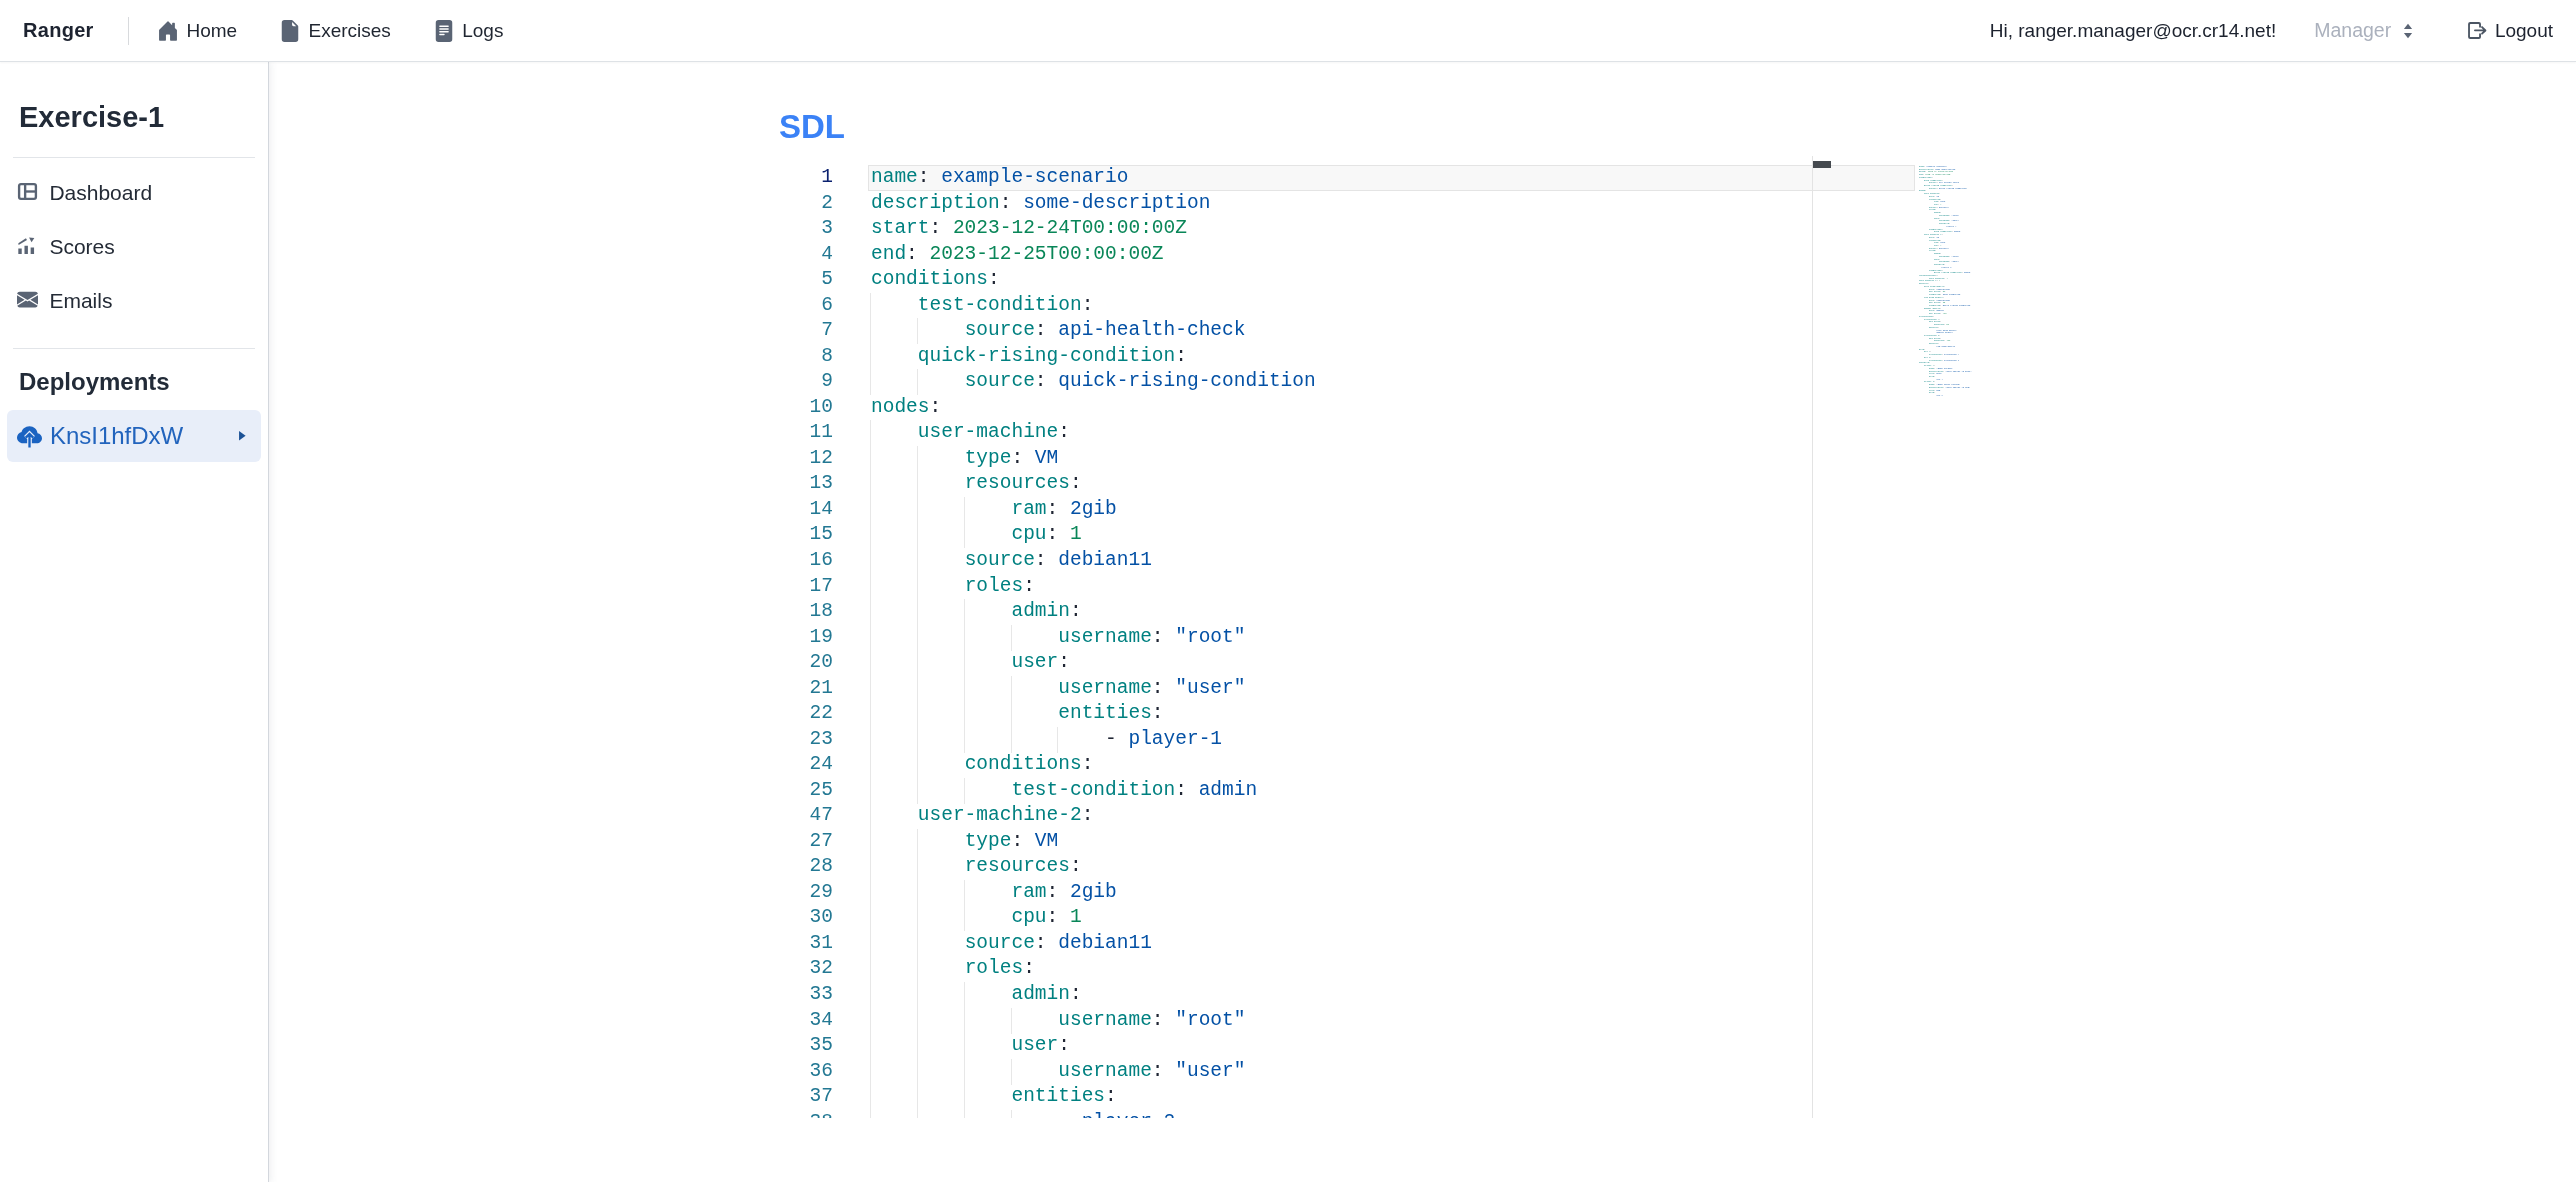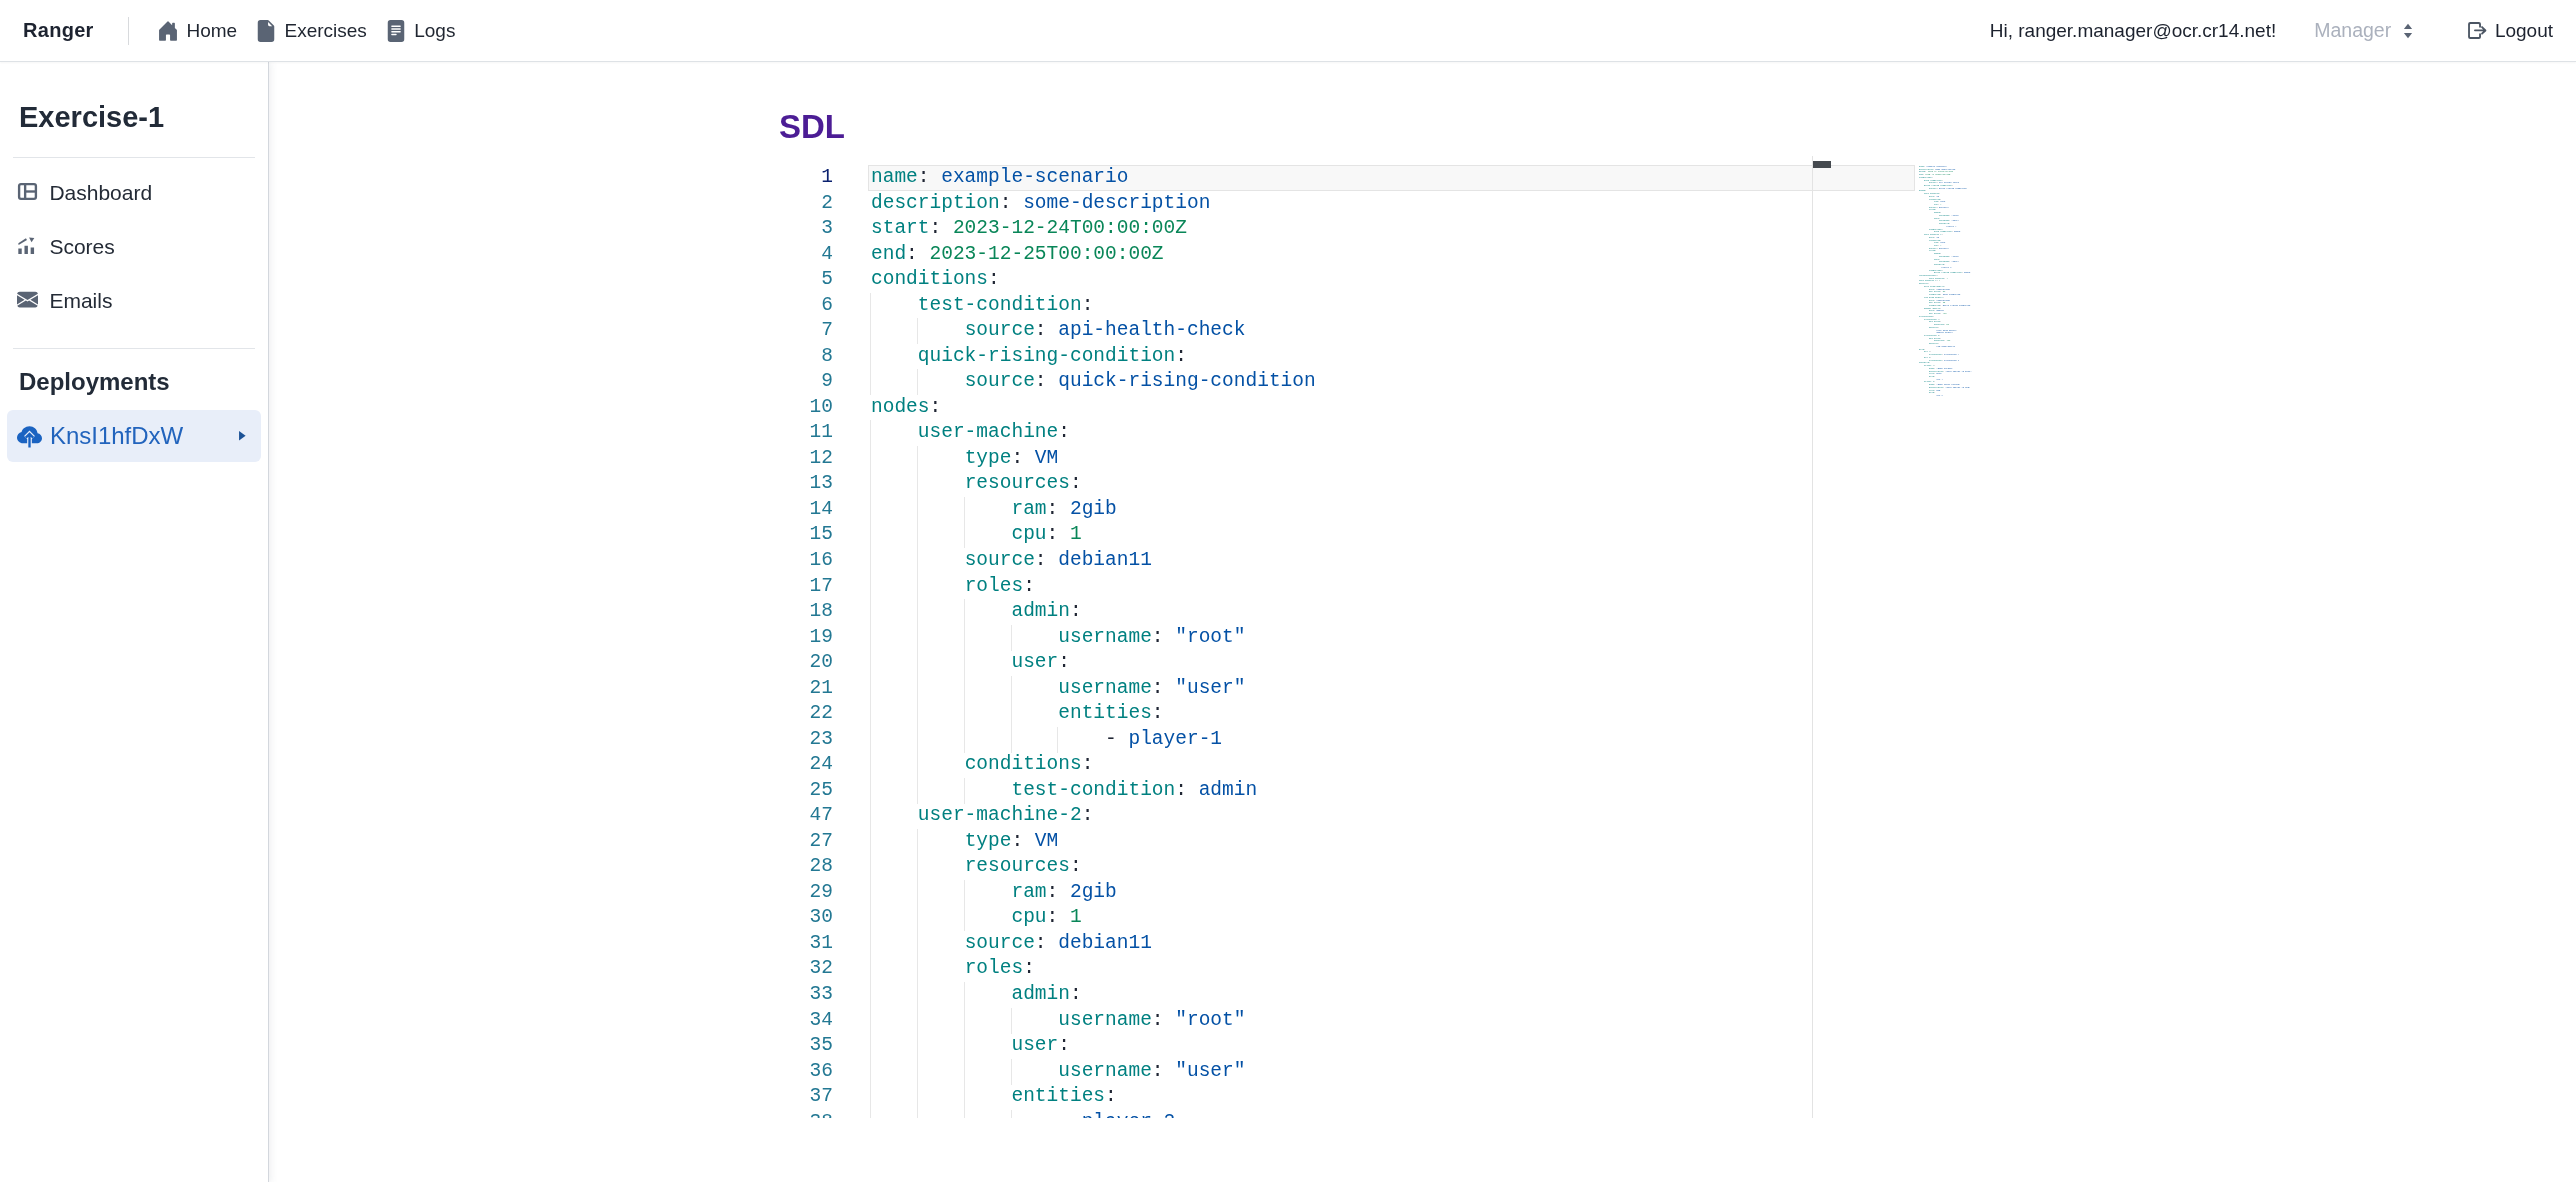--- a/index.html
+++ b/index.html
@@ -5,21 +5,21 @@
   * { margin:0; padding:0; box-sizing:border-box; }
   html,body { width:2576px; height:1183px; overflow:hidden; background:#ffffff;
               font-family:"Liberation Sans", sans-serif; }
 
   
   .topbar { position:absolute; left:0; top:0; width:2576px; height:62px; background:#fff;
             border-bottom:0.7px solid #dee2e6; box-shadow:0 0.7px 2px rgba(0,0,0,.04);
             display:flex; align-items:center; padding:0 23px; z-index:30; }
   .brand { font-size:20px; font-weight:600; color:#1d2330; letter-spacing:0.3px; }
   .tb-divider { width:1.3px; height:28px; background:#d8dadd; margin:0 28px 0 34px; }
-  .nav { display:flex; gap:18px; }
+  .nav { display:flex; gap:42px; }
   .nav-item { display:flex; align-items:center; gap:7.4px; cursor:pointer; }
   .nav-item svg { width:22px; height:22px; color:#5a6474; }
   .nav-item span { font-size:19px; color:#1f2530; }
   .tb-right { margin-left:auto; display:flex; align-items:center; }
   .greeting { font-size:19px; color:#1c222e; }
   .role-select { display:flex; align-items:center; gap:6.7px; margin-left:38px; cursor:pointer; }
   .role-select .role-value { font-size:19.5px; color:#abb1bd; }
   .role-select svg { width:20px; height:20px; color:#5a6474; }
   .logout { display:flex; align-items:center; gap:8px; margin-left:48px; cursor:pointer; }
   .logout svg { width:21px; height:21px; color:#4b5563; }
@@ -38,21 +38,21 @@
   .hr2 { margin-top:4.7px; }
   .deployments-heading { margin:19px 0 0 19px; font-size:24px; font-weight:800; color:#222b38; }
   .deployment-row { margin:13.4px 6.7px 0 6.7px; height:52px; background:#e8eef9; border-radius:6px;
                     display:flex; align-items:center; padding:0 12px 0 10.8px; cursor:pointer; }
   .deployment-row svg.cloud { width:25px; height:25px; color:#1b63c1; flex:none; }
   .deployment-row .dep-label { margin-left:7.4px; font-size:24px; color:#2264bd; font-weight:500; }
   .deployment-row svg.caret { width:15.5px; height:15.5px; color:#1c5296; margin-left:auto; flex:none; }
 
   
   .main { position:absolute; left:270px; top:62px; width:2306px; height:1121px; background:#fff; }
-  .sdl-title { position:absolute; left:509px; top:46px; font-size:33px; font-weight:800; color:#4c1d95; }
+  .sdl-title { position:absolute; left:509px; top:46px; font-size:33px; font-weight:800; color:#3b82f6; }
 
   .editor { position:absolute; left:509px; top:103px; width:1290px; height:953px; overflow:hidden;
             font-family:"Liberation Mono","DejaVu Sans Mono",monospace; font-size:19.5px; cursor:text; }
   .cur-line-box { position:absolute; left:89px; top:0; width:1047px; height:25.5px;
                   background:#f8f8f8; border:1.3px solid #e4e4e4; z-index:0; }
   .ed-row { position:absolute; left:0; width:100%; height:25.5px; line-height:25.5px; }
   .gutter-num { position:absolute; left:0; top:0; width:54px; height:25.5px; text-align:right;
                 color:#237893; z-index:2; cursor:pointer; }
   .gutter-num.active { color:#0b216f; }
   .code-line { position:absolute; left:92px; top:0; height:25.5px; white-space:pre; z-index:2; }

